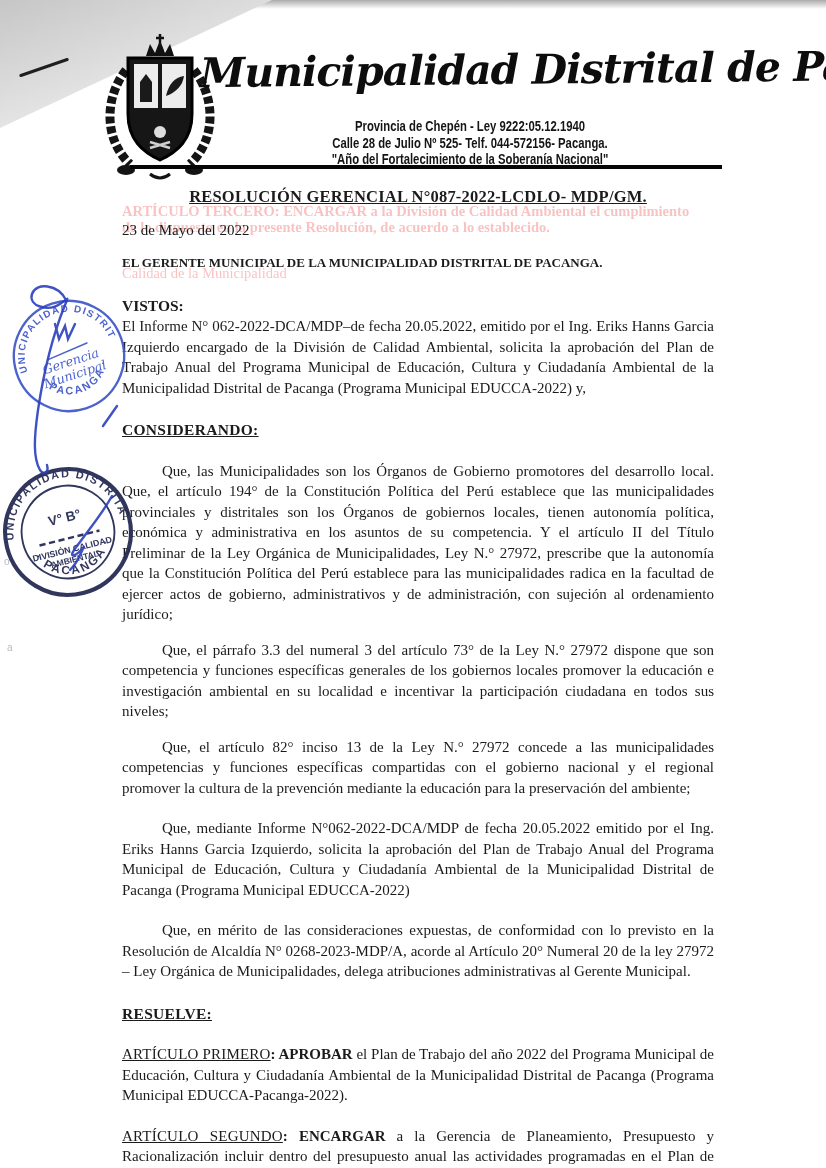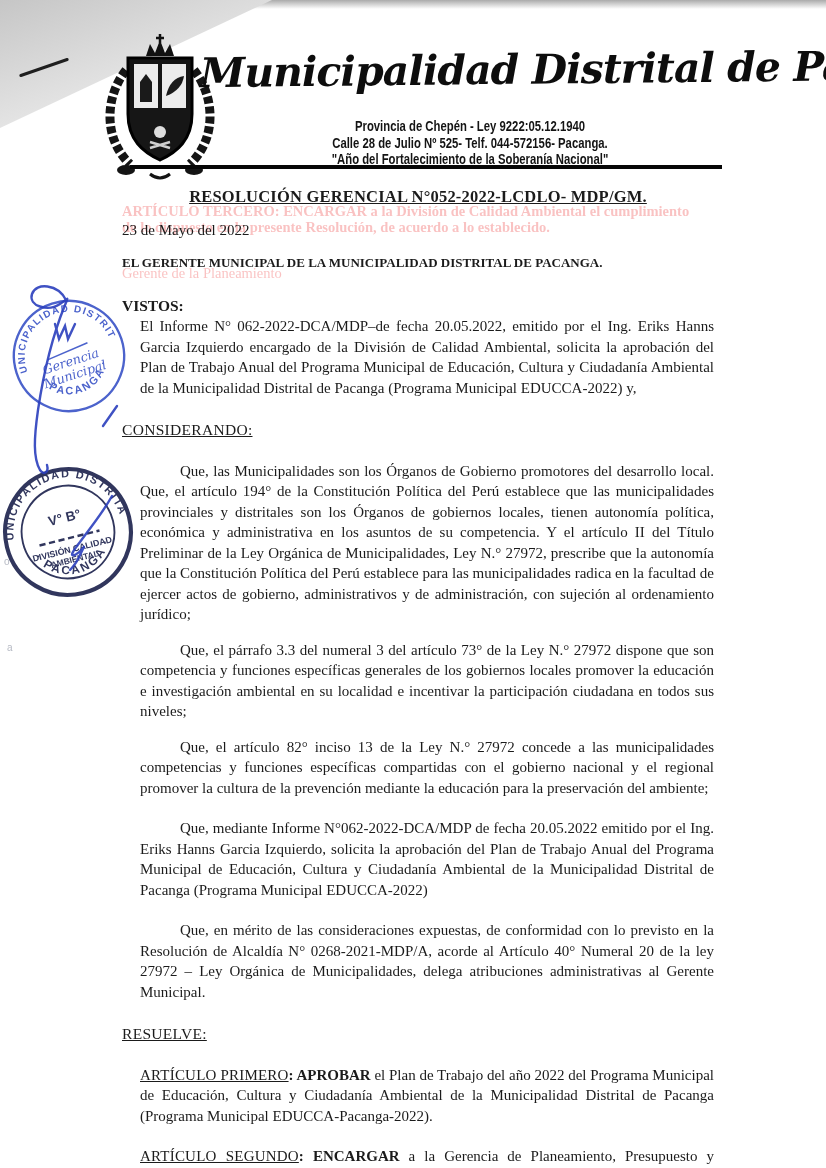--- a/index.html
+++ b/index.html
@@ -34,22 +34,22 @@
     font-size:14.5px;line-height:16px;font-weight:bold;}
   .ghost .g3{margin-top:30px;font-weight:normal;}
 
   
   .doc{position:absolute;left:122px;top:178px;width:592px;font-size:15px;line-height:20.5px;}
   .doc-title{text-align:center;font-weight:bold;font-size:16.5px;letter-spacing:.2px;
     text-decoration:underline;margin-top:9px;}
   .doc-date{padding-right:34px;margin-top:12px;font-size:15px;}
   .addressee{font-weight:bold;margin-top:13px;font-size:13px;}
   .h-plain{font-weight:bold;margin-top:22px;font-size:15.5px;}
-  .h-under{font-weight:normal;margin-top:22px;font-size:15.5px;text-decoration:underline;letter-spacing:.3px;}
-  .para{text-align:justify;margin-top:0;padding-left:18px;}
+  .h-under{font-weight:bold;margin-top:22px;font-size:15.5px;text-decoration:underline;letter-spacing:.3px;}
+  .para{text-align:justify;margin-top:0;}
   .para.gap{margin-top:20px;}
   .para.indent{text-indent:40px;}
   .lbl-u{font-weight:normal;text-decoration:underline;letter-spacing:.2px;}
   .b{font-weight:bold;}
 
   
   .stamp1{position:absolute;left:10px;top:297px;width:118px;height:118px;transform:rotate(-18deg);opacity:.92;}
   .stamp2{position:absolute;left:0px;top:464px;width:136px;height:136px;transform:rotate(-14deg);opacity:.95;}
   .sig-overlay{position:absolute;left:0;top:260px;width:220px;height:360px;}
 </style>
@@ -85,37 +85,37 @@
   <div class="hdr-sub">
     <div>Provincia de Chepén - Ley 9222:05.12.1940</div>
     <div>Calle 28 de Julio Nº 525- Telf. 044-572156- Pacanga.</div>
     <div>"Año del Fortalecimiento de la Soberanía Nacional"</div>
   </div>
   <div class="hdr-rule"></div>
 
   <div class="ghost">
     <div class="g1">ARTÍCULO TERCERO: ENCARGAR a la División de Calidad Ambiental el cumplimiento</div>
     <div class="g2">de lo dispuesto en la presente Resolución, de acuerdo a lo establecido.</div>
-    <div class="g3">Gerente de la Planeamiento</div>
+    <div class="g3">Calidad de la Municipalidad</div>
   </div>
 
   <div class="doc">
-    <div class="doc-title">RESOLUCIÓN GERENCIAL N°052-2022-LCDLO- MDP/GM.</div>
+    <div class="doc-title">RESOLUCIÓN GERENCIAL N°087-2022-LCDLO- MDP/GM.</div>
     <div class="doc-date">23 de Mayo del 2022</div>
     <div class="addressee">EL GERENTE MUNICIPAL DE LA MUNICIPALIDAD DISTRITAL DE PACANGA.</div>
 
     <div class="h-plain">VISTOS:</div>
     <p class="para">El Informe N° 062-2022-DCA/MDP–de fecha 20.05.2022, emitido por el Ing. Eriks Hanns Garcia Izquierdo encargado de la División de Calidad Ambiental, solicita la aprobación del Plan de Trabajo Anual del Programa Municipal de Educación, Cultura y Ciudadanía Ambiental de la Municipalidad Distrital de Pacanga (Programa Municipal EDUCCA-2022) y,</p>
 
     <div class="h-under">CONSIDERANDO:</div>
     <p class="para gap indent">Que, las Municipalidades son los Órganos de Gobierno promotores del desarrollo local. Que, el artículo 194° de la Constitución Política del Perú establece que las municipalidades provinciales y distritales son los Órganos de gobiernos locales, tienen autonomía política, económica y administrativa en los asuntos de su competencia. Y el artículo II del Título Preliminar de la Ley Orgánica de Municipalidades, Ley N.° 27972, prescribe que la autonomía que la Constitución Política del Perú establece para las municipalidades radica en la facultad de ejercer actos de gobierno, administrativos y de administración, con sujeción al ordenamiento jurídico;</p>
     <p class="para indent">Que, el párrafo 3.3 del numeral 3 del artículo 73° de la Ley N.° 27972 dispone que son competencia y funciones específicas generales de los gobiernos locales promover la educación e investigación ambiental en su localidad e incentivar la participación ciudadana en todos sus niveles;</p>
     <p class="para indent">Que, el artículo 82° inciso 13 de la Ley N.° 27972 concede a las municipalidades competencias y funciones específicas compartidas con el gobierno nacional y el regional promover la cultura de la prevención mediante la educación para la preservación del ambiente;</p>
     <p class="para gap indent">Que, mediante Informe N°062-2022-DCA/MDP de fecha 20.05.2022 emitido por el Ing. Eriks Hanns Garcia Izquierdo, solicita la aprobación del Plan de Trabajo Anual del Programa Municipal de Educación, Cultura y Ciudadanía Ambiental de la Municipalidad Distrital de Pacanga (Programa Municipal EDUCCA-2022)</p>
-    <p class="para gap indent">Que, en mérito de las consideraciones expuestas, de conformidad con lo previsto en la Resolución de Alcaldía N° 0268-2021-MDP/A, acorde al Artículo 40° Numeral 20 de la ley 27972 – Ley Orgánica de Municipalidades, delega atribuciones administrativas al Gerente Municipal.</p>
+    <p class="para gap indent">Que, en mérito de las consideraciones expuestas, de conformidad con lo previsto en la Resolución de Alcaldía N° 0268-2023-MDP/A, acorde al Artículo 20° Numeral 20 de la ley 27972 – Ley Orgánica de Municipalidades, delega atribuciones administrativas al Gerente Municipal.</p>
 
     <div class="h-under">RESUELVE:</div>
 
     <p class="para gap"><span class="lbl-u">ARTÍCULO PRIMERO</span><span class="b">: </span><span class="b">APROBAR</span><span> el Plan de Trabajo del año 2022 del Programa Municipal de Educación, Cultura y Ciudadanía Ambiental de la Municipalidad Distrital de Pacanga (Programa Municipal EDUCCA-Pacanga-2022).</span></p>
 
     <p class="para gap"><span class="lbl-u">ARTÍCULO SEGUNDO</span><span class="b">: </span><span class="b">ENCARGAR</span><span> a la Gerencia de Planeamiento, Presupuesto y Racionalización incluir dentro del presupuesto anual las actividades programadas en el Plan de trabajo del año 2022 del Programa Municipal de Educación, Cultura y Ciudadanía Ambiental de la Municipalidad Distrital de Pacanga (Programa Municipal EDUCCA- PACANGA).</span></p>
   </div>
 
   <svg class="stamp1" viewBox="0 0 120 120">
     <defs>

